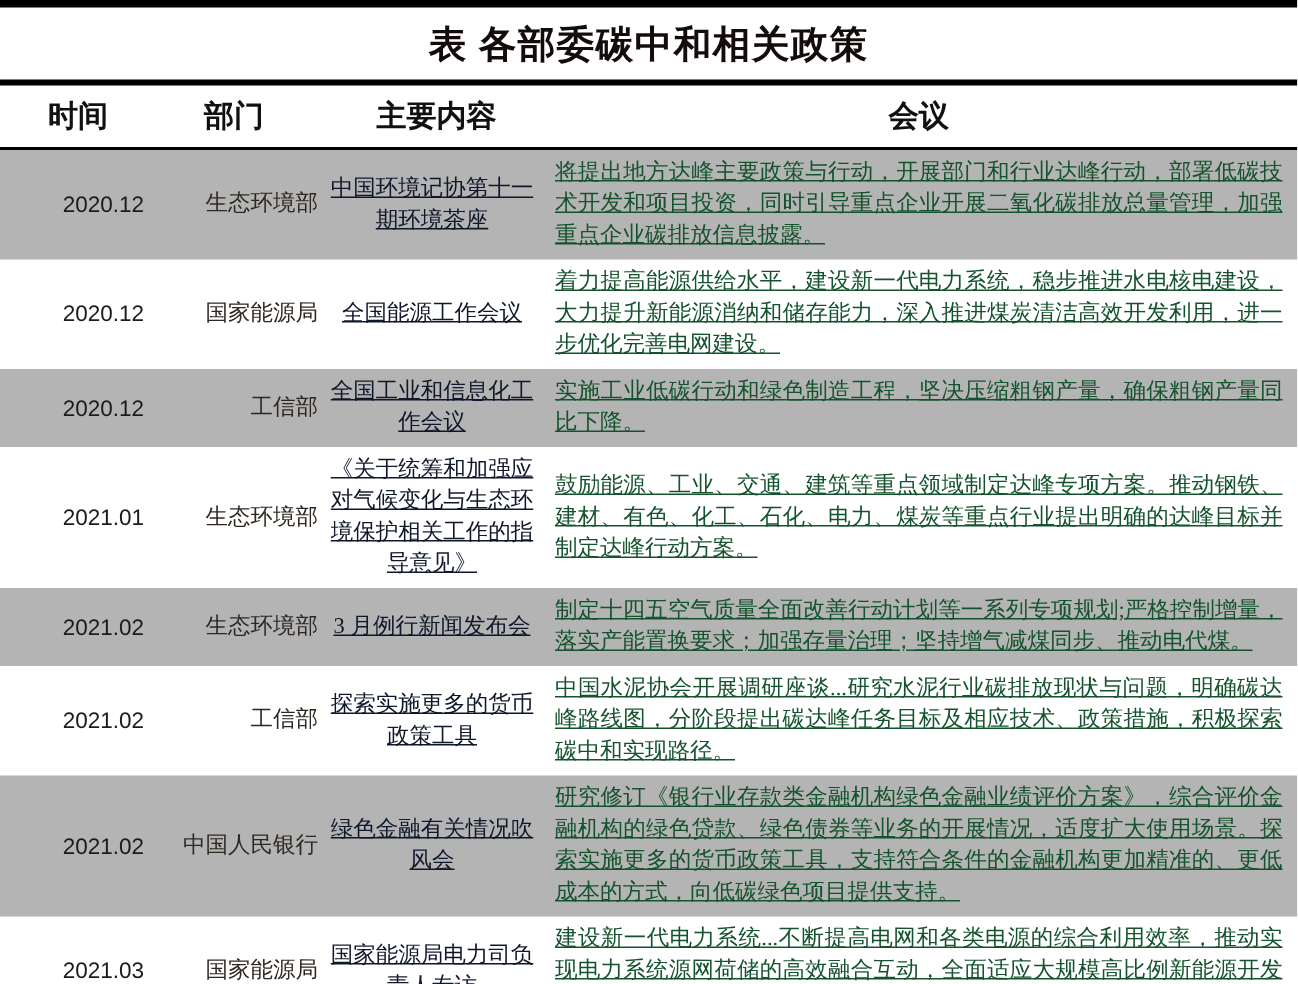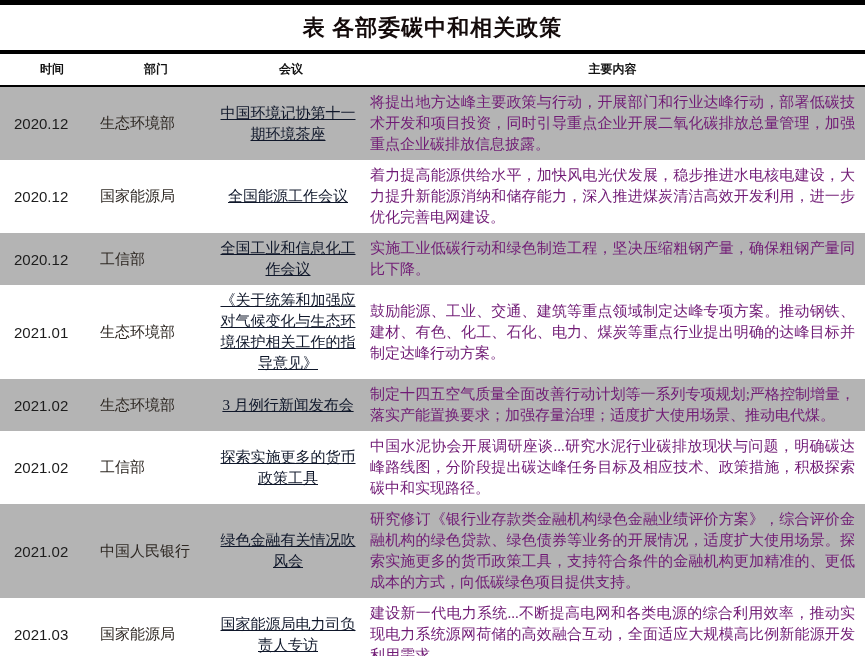--- a/index.html
+++ b/index.html
@@ -6,99 +6,99 @@
   .page {
     width:865px; height:656px; overflow:hidden; background:#ffffff;
     font-family:"Liberation Serif","DejaVu Serif",serif;
     color:#2e2823; box-sizing:border-box; position:relative;
   }
   .rule-top    { height:5px; background:#000; }
   .rule-thick  { height:4px; background:#000; }
   .rule-thin   { height:2px; background:#000; }
 
   .title {
-    text-align:center; font-weight:bold; font-size:22px; color:#140b0b;
+    text-align:center; font-weight:bold; font-size:25px; color:#140b0b;
     padding:8px 0 7px 0; letter-spacing:1px;
   }
 
   .grid-row {
     display:grid;
     grid-template-columns:88px 112px 150px 1fr;
     column-gap:4px;
     box-sizing:border-box;
     padding:5px 10px 5px 8px;
   }
-  .thead { font-weight:bold; font-size:12px; color:#111; padding-top:7px; padding-bottom:7px; }
+  .thead { font-weight:bold; font-size:20px; color:#111; padding-top:7px; padding-bottom:7px; }
   .thead .hc { text-align:center; }
 
   .row { font-size:15px; line-height:21px; }
   .row.shaded { background:#b4b4b4; }
   .cell-time {
     font-family:"Liberation Sans","DejaVu Sans",sans-serif;
-    font-size:15px; text-align:left; padding-left:6px;
+    font-size:15px; text-align:right; padding-left:6px;
     align-self:center; color:#1c1c1c;
   }
-  .cell-dept { text-align:left; align-self:center; color:#2e2823; }
+  .cell-dept { text-align:right; align-self:center; color:#2e2823; }
   .cell-meeting { text-align:center; align-self:center; color:#0f172a; padding-right:6px;text-decoration:underline; }
-  .cell-content { text-align:left; align-self:center; color:#701a75; text-align:justify; }
+  .cell-content { text-align:left; align-self:center; color:#14532d; text-align:justify;text-decoration:underline; }
 </style>
 </head>
 <body>
 
 <div class="page">
 
   <div class="rule-top"></div>
 
   <div class="title">表 各部委碳中和相关政策</div>
 
   <div class="rule-thick"></div>
 
   <div class="grid-row thead">
     <div class="hc">时间</div>
     <div class="hc">部门</div>
+    <div class="hc">主要内容</div>
     <div class="hc">会议</div>
-    <div class="hc">主要内容</div>
   </div>
 
   <div class="rule-thin"></div>
 
   <div>
   <div class="grid-row row shaded" style="background: rgb(180, 180, 180);">
     <div class="cell-time">2020.12</div>
     <div class="cell-dept">生态环境部</div>
     <div class="cell-meeting">中国环境记协第十一期环境茶座</div>
     <div class="cell-content">将提出地方达峰主要政策与行动，开展部门和行业达峰行动，部署低碳技术开发和项目投资，同时引导重点企业开展二氧化碳排放总量管理，加强重点企业碳排放信息披露。</div>
   </div>
 
   <div class="grid-row row">
     <div class="cell-time">2020.12</div>
     <div class="cell-dept">国家能源局</div>
     <div class="cell-meeting">全国能源工作会议</div>
-    <div class="cell-content">着力提高能源供给水平，加快风电光伏发展，稳步推进水电核电建设，大力提升新能源消纳和储存能力，深入推进煤炭清洁高效开发利用，进一步优化完善电网建设。</div>
+    <div class="cell-content">着力提高能源供给水平，建设新一代电力系统，稳步推进水电核电建设，大力提升新能源消纳和储存能力，深入推进煤炭清洁高效开发利用，进一步优化完善电网建设。</div>
   </div>
 
   <div class="grid-row row shaded" style="background: rgb(180, 180, 180);">
     <div class="cell-time">2020.12</div>
     <div class="cell-dept">工信部</div>
     <div class="cell-meeting">全国工业和信息化工作会议</div>
     <div class="cell-content">实施工业低碳行动和绿色制造工程，坚决压缩粗钢产量，确保粗钢产量同比下降。</div>
   </div>
 
   <div class="grid-row row">
     <div class="cell-time">2021.01</div>
     <div class="cell-dept">生态环境部</div>
     <div class="cell-meeting">《关于统筹和加强应对气候变化与生态环境保护相关工作的指导意见》</div>
     <div class="cell-content">鼓励能源、工业、交通、建筑等重点领域制定达峰专项方案。推动钢铁、建材、有色、化工、石化、电力、煤炭等重点行业提出明确的达峰目标并制定达峰行动方案。</div>
   </div>
 
   <div class="grid-row row shaded" style="background: rgb(180, 180, 180);">
     <div class="cell-time">2021.02</div>
     <div class="cell-dept">生态环境部</div>
     <div class="cell-meeting">3 月例行新闻发布会</div>
-    <div class="cell-content">制定十四五空气质量全面改善行动计划等一系列专项规划;严格控制增量，落实产能置换要求；加强存量治理；适度扩大使用场景、推动电代煤。</div>
+    <div class="cell-content">制定十四五空气质量全面改善行动计划等一系列专项规划;严格控制增量，落实产能置换要求；加强存量治理；坚持增气减煤同步、推动电代煤。</div>
   </div>
 
   <div class="grid-row row">
     <div class="cell-time">2021.02</div>
     <div class="cell-dept">工信部</div>
     <div class="cell-meeting">探索实施更多的货币政策工具</div>
     <div class="cell-content">中国水泥协会开展调研座谈...研究水泥行业碳排放现状与问题，明确碳达峰路线图，分阶段提出碳达峰任务目标及相应技术、政策措施，积极探索碳中和实现路径。</div>
   </div>
 
   <div class="grid-row row shaded" style="background: rgb(180, 180, 180);">

